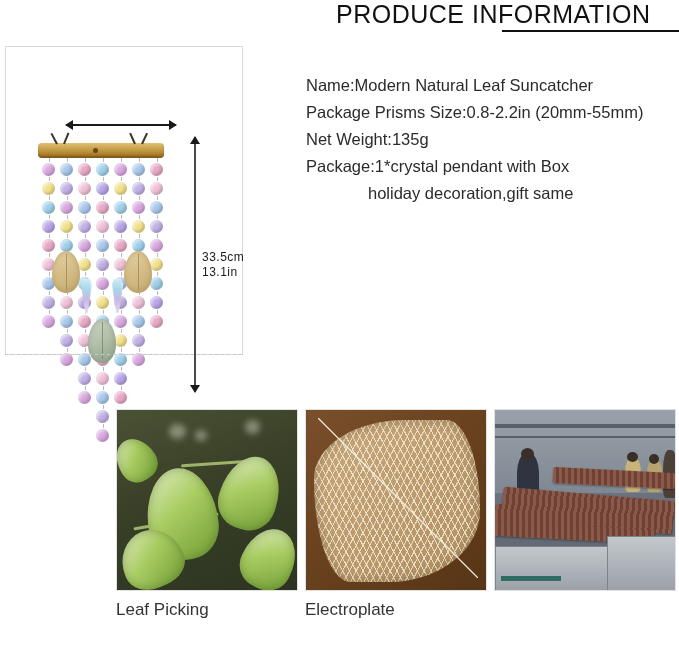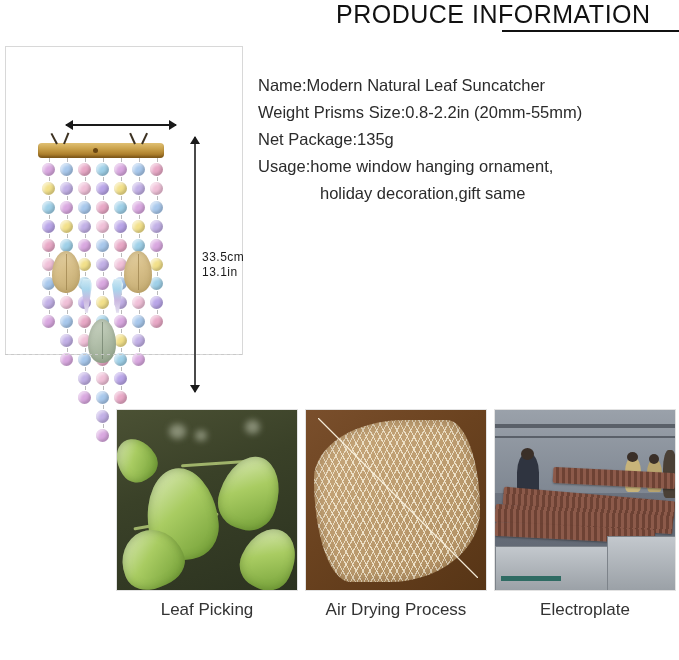--- a/index.html
+++ b/index.html
@@ -89,21 +89,21 @@
   .leaf-green::after{ content:""; position:absolute; left:50%; top:6%; width:1px; height:86%; background:rgba(110,125,105,.7); }
   .prism{
     position:absolute; width:11px; height:34px;
     background:linear-gradient(180deg,#cfe9f4 0%,#a9d6ec 30%,#cbb8e0 62%,#e2dff0 100%);
     clip-path: polygon(18% 0,82% 0,100% 16%,62% 100%,38% 100%,0 16%);
     box-shadow: inset -1px 0 2px rgba(255,255,255,.8);
   }
 
   
   .info{ position:absolute; left:258px; top:72px; width:421px; }
-  .info p{ font-size:16.5px; line-height:27px; color:#2b2b2b; white-space:nowrap; }
+  .info p{ font-size:16.5px; line-height:27px; color:#2b2b2b; white-space:nowrap;margin-left:48px; }
   .info p.indent{ padding-left:62px; }
 
   
   .process-title{ position:absolute; left:5px; top:381px; font-size:21px; color:#111; letter-spacing:0.3px; }
 
   .photos{ position:absolute; left:116px; top:409px; width:560px; height:182px; display:flex; gap:7px; }
   .photo{ width:182px; height:182px; border:1px solid #e2e2e2; position:relative; overflow:hidden; }
 
   
   .p1{ background:linear-gradient(160deg,#4b5134 0%,#3a4128 40%,#2c3320 100%); }
@@ -137,21 +137,21 @@
   .p3 .beam{ position:absolute; background:#5a6069; height:4px; }
   .p3 .rack{
     position:absolute; border-radius:2px;
     background:repeating-linear-gradient(90deg,#8c5a4a 0 3px,#6d4234 3px 6px);
     box-shadow:0 1px 2px rgba(0,0,0,.35);
   }
   .p3 .tank{ position:absolute; background:linear-gradient(180deg,#c3c8cd,#9aa0a6); border:1px solid #7d838a; }
   .p3 .worker{ position:absolute; border-radius:40% 40% 20% 20%; }
 
   .captions{ position:absolute; left:116px; top:600px; width:560px; display:flex; gap:7px; }
-  .caption{ width:182px; text-align:center; font-size:17px; color:#333; }
+  .caption{ width:182px; font-size:17px; color:#333; }
 
   .footnote{ position:absolute; left:5px; top:636px; font-size:14.5px; color:#3a3a3a; white-space:nowrap; }
 </style>
 </head>
 <body>
 
 <div class="page">
 
   <div class="title-block">
     <div class="title-text">PRODUCE INFORMATION</div>
@@ -356,23 +356,23 @@
       <div class="leaf-gold" style="left:20px;top:122px;"></div>
       <div class="leaf-gold" style="left:92px;top:122px;"></div>
       <div class="prism" style="left:49px;top:150px;"></div>
       <div class="prism" style="left:80px;top:150px;"></div>
       <div class="leaf-green" style="left:56px;top:190px;"></div>
     </div>
   </div>
 
   <div class="info">
     <p>Name:Modern Natural Leaf Suncatcher</p>
-    <p>Weight Prisms Size:0.8-2.2in (20mm-55mm)</p>
-    <p>Net Package:135g</p>
-    <p>Usage:home window hanging ornament,</p>
+    <p>Package Prisms Size:0.8-2.2in (20mm-55mm)</p>
+    <p>Net Weight:135g</p>
+    <p>Package:1*crystal pendant with Box</p>
     <p class="indent">holiday decoration,gift same</p>
   </div>
 
 
   <div class="photos">
 
     <div class="photo p1">
       <div class="blur-dot" style="left:52px;top:14px;width:17px;height:15px;"></div>
       <div class="blur-dot" style="left:78px;top:20px;width:12px;height:11px;"></div>
       <div class="blur-dot" style="left:128px;top:10px;width:15px;height:14px;"></div>
@@ -406,18 +406,17 @@
       <div class="rack" style="left:0px;top:100px;width:178px;height:18px;transform:rotate(4deg);"></div>
       <div class="rack" style="left:0px;top:116px;width:160px;height:14px;transform:rotate(3deg);"></div>
       <div class="tank" style="left:0px;top:136px;width:118px;height:46px;"></div>
       <div class="tank" style="left:112px;top:126px;width:70px;height:56px;"></div>
       <div class="beam" style="left:6px;top:166px;width:60px;height:5px;background:#2f6b63;"></div>
     </div>
   </div>
 
   <div class="captions">
     <div class="caption">Leaf Picking</div>
-    <div class="caption">Air Drying Process</div>
     <div class="caption">Electroplate</div>
   </div>
 
 
 </div>
 
 </body></html>

